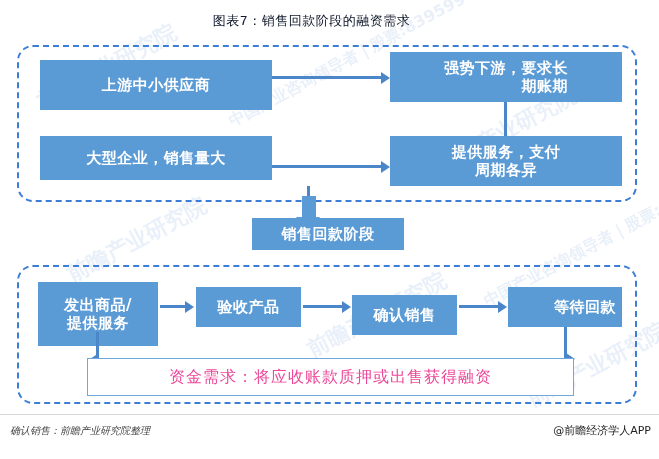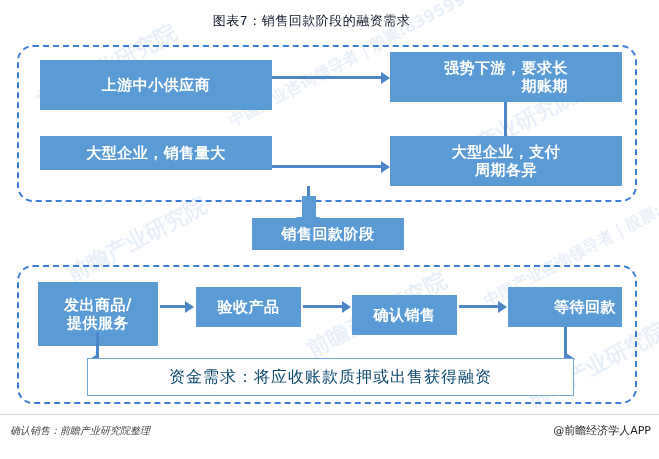--- a/index.html
+++ b/index.html
@@ -52,21 +52,21 @@
     font-weight:bold;
     font-size:15px;
     line-height:1.22;
     box-sizing:border-box;
     font-family:"DejaVu Sans","Liberation Sans",sans-serif;
     letter-spacing:.5px;
   }
 
   
   #box-upstream{left:40px;top:52px;width:232px;height:50px;margin-top:8px;}
-  #box-large-ent{left:40px;top:136px;width:232px;height:34px;}
+  #box-large-ent{left:40px;top:136px;width:232px;height:44px;}
   #box-downstream{left:390px;top:52px;width:232px;height:50px;text-align:right;}
   #box-distributors{left:390px;top:136px;width:232px;height:50px;}
 
   
   #box-stage{left:252px;top:218px;width:152px;height:32px;font-size:15px;}
 
   
   #box-ship{left:38px;top:282px;width:120px;height:64px;text-align:center;}
   #box-inspect{left:196px;top:287px;width:105px;height:40px;}
   #box-confirm{left:352px;top:295px;width:105px;height:40px;}
@@ -104,21 +104,21 @@
   }
   #down-head{left:296px;top:217px;}
 
   
   #caption-box{
     position:absolute;left:87px;top:358px;width:487px;height:38px;
     border:1.5px solid #6fa8dc;
     box-sizing:border-box;
     background:#ffffff;
     display:flex;align-items:center;justify-content:center;
-    color:#0c4a6e;font-size:16px;
+    color:#ec4899;font-size:16px;
     font-family:"DejaVu Serif","Liberation Serif",serif;
     letter-spacing:1px;
   }
 
   
   .footer-rule{
     position:absolute;left:0;top:414px;width:659px;height:1px;background:#d8d8d8;
   }
   #src-note{
     position:absolute;left:10px;top:424px;
@@ -158,21 +158,21 @@
 
   <div class="bbox" id="box-downstream">
     <span>
       <span>强势下游，要求长</span><br>
       <span>期账期</span>
     </span>
   </div>
 
   <div class="bbox" id="box-distributors">
     <span>
-      <span>大型企业，支付</span><br>
+      <span>提供服务，支付</span><br>
       <span>周期各异</span>
     </span>
   </div>
 
   <div class="line hline" style="left:272px;top:76px;width:110px;"></div>
   <div class="ah-right" style="left:381px;top:71.5px;"></div>
 
   <div class="line hline" style="left:272px;top:165px;width:110px;"></div>
   <div class="ah-right" style="left:381px;top:160.5px;"></div>
 

